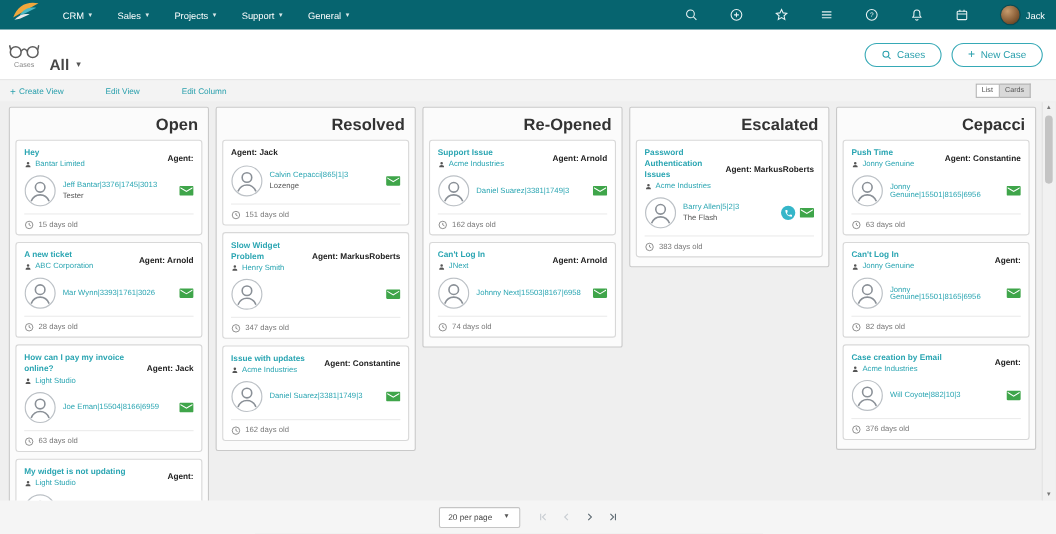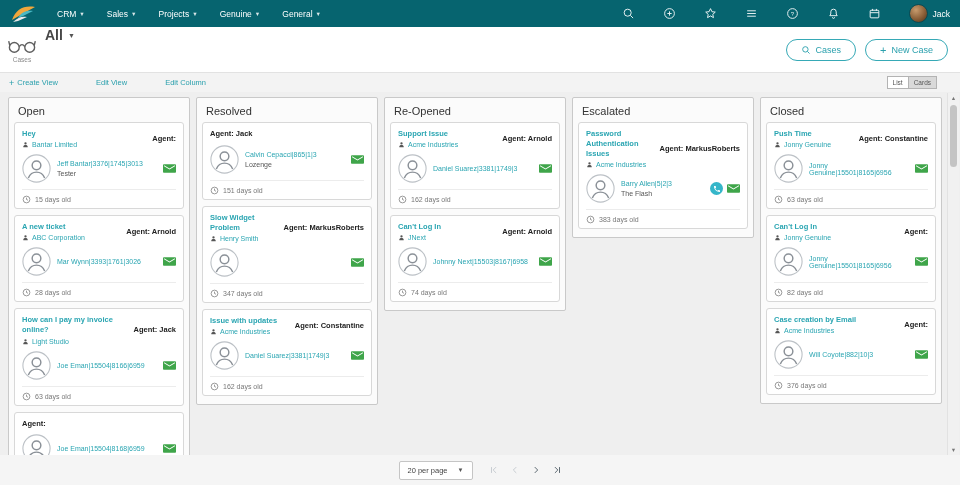--- a/index.html
+++ b/index.html
@@ -1,54 +1,54 @@
 <!DOCTYPE html>
 <html><head>
 <meta charset="utf-8">
 <style>
   * { margin:0; padding:0; box-sizing:border-box; }
   html,body { width:960px; height:485px; overflow:hidden; }
   body { font-family:"Liberation Sans", sans-serif; background:#efefef; position:relative; }
   a { text-decoration:none; cursor:pointer; }
 
   
-  .topbar { height:27px; background:#06646f; display:flex; align-items:center; padding:0 10px; color:#fff; }
+  .topbar { height:27px; background:#06646f; display:flex; padding:0 10px; color:#fff; }
   .logo { width:26px; height:19px; margin-right:10px; flex:none; }
   .menus { display:flex; align-items:center; }
   .menu { font-size:8.5px; color:#fff; padding:0 11px; display:flex; align-items:center; gap:3px; cursor:pointer; }
   .menu .chev { font-size:5.5px; opacity:.85; }
   .nav-right { margin-left:auto; display:flex; align-items:center; gap:28px; }
   .nav-icon { width:13px; height:13px; display:block; cursor:pointer; }
   .nav-user { display:flex; align-items:center; gap:5px; font-size:8.5px; cursor:pointer; }
   .avatar-img { width:19px; height:19px; border-radius:50%; background:radial-gradient(circle at 35% 30%, #c79b6d 0%, #8a5f38 55%, #4c3118 100%); border:1px solid #0b4a52; }
 
   
   .page-header { height:46px; background:#fff; display:flex; align-items:center; padding:0 8px; border-bottom:1px solid #e2e2e2; }
   .module-block { display:flex; flex-direction:column; align-items:center; margin-right:9px; }
   .module-caption { font-size:6.5px; color:#8b8b8b; margin-top:1px; }
-  .view-title { font-size:14px; font-weight:bold; color:#474747; display:flex; align-items:center; gap:5px; cursor:pointer; align-self:flex-start; margin-top:0; }
+  .view-title { font-size:14px; font-weight:bold; color:#474747; display:flex; align-items:center; gap:5px; cursor:pointer; align-self:flex-start; margin-top:24px; }
   .view-title .tri { font-size:7px; color:#555; }
   .header-actions { margin-left:auto; display:flex; gap:9px; padding-right:4px; }
   .pill-btn { border:1px solid #36a9b6; color:#2ba0ad; background:#fff; border-radius:13px; font-size:9px; padding:5px 14px; display:flex; align-items:center; gap:5px; cursor:pointer; }
   .pill-btn svg { width:10px; height:10px; }
   .pill-btn .plus { font-size:11px; line-height:8px; }
 
   
   .view-toolbar { height:19px; display:flex; align-items:center; padding:0 9px; background:#f3f3f3; }
   .tb-link { font-size:7.5px; color:#2ba0ad; margin-right:38px; display:flex; align-items:center; gap:3px; }
   .tb-link .plus { font-size:9px; }
   .toggle { margin-left:auto; display:flex; margin-right:14px; }
   .toggle-btn { font-size:6.5px; border:1px solid #b3b3b3; padding:2px 5px; background:#fff; color:#555; cursor:pointer; }
   .toggle-btn + .toggle-btn { border-left:none; }
   .toggle-btn.active { background:#d9d9d9; }
 
   
   .board { display:flex; align-items:flex-start; gap:6px; padding:5px 16px 0 8px; height:363px; overflow:hidden; }
   .column { width:182px; flex:none; background:#fbfbfb; border:1px solid #c9c9c9; border-radius:2px; padding-bottom:2px; }
-  .col-title { font-size:11px; font-weight:normal; color:#333; padding:7px 9px 5px; }
+  .col-title { font-size:15px; font-weight:bold; color:#333; padding:7px 9px 5px;text-align:right; }
   .case-card { background:#fff; border:1px solid #d8d8d8; border-radius:3px; margin:0 5px 6px; padding:6px 7px 4px; cursor:pointer; }
   .card-top { display:flex; align-items:center; gap:5px;justify-content:space-between; }
   .card-left { flex:1; min-width:0; }
   .case-title { color:#2aa5b2; font-size:7.5px; font-weight:bold; line-height:1.35; display:block; }
   .company-row { display:flex; align-items:center; gap:3px; margin-top:2px; }
   .bust { width:7px; height:7px; flex:none; display:block; }
   .company { color:#2aa5b2; font-size:7px; }
   .agent { font-size:7.5px; font-weight:bold; color:#222; text-align:right; max-width:92px; line-height:1.3; flex:none; }
   .contact-row { display:flex; align-items:center; gap:6px; margin-top:6px; }
   .avatar { width:29px; height:29px; flex:none; display:block; }
@@ -94,21 +94,21 @@
       </span>
     <span class="menu">
         <span>Sales</span>
         <span class="chev">▼</span>
       </span>
     <span class="menu">
         <span>Projects</span>
         <span class="chev">▼</span>
       </span>
     <span class="menu">
-        <span>Genuine</span>
+        <span>Support</span>
         <span class="chev">▼</span>
       </span>
     <span class="menu">
         <span>General</span>
         <span class="chev">▼</span>
       </span>
   </div>
   <div class="nav-right">
     <svg class="nav-icon" viewBox="0 0 24 24" fill="none" stroke="#e8f2f3" stroke-width="1.8">
         <circle cx="10.5" cy="10.5" r="6.5"></circle>
@@ -316,20 +316,29 @@
       <svg class="clock" viewBox="0 0 24 24" fill="none" stroke="#7a7a7a" stroke-width="2">
               <circle cx="12" cy="12" r="9"></circle>
               <polyline points="12,7 12,12 16,14"></polyline>
             </svg>
       <span class="age">63 days old</span>
     </div>
   </article>
 
   <article class="case-card">
     <div class="card-top">
+      <div class="card-left">
+        <a class="case-title">My widget is not updating</a>
+        <div class="company-row">
+          <svg class="bust" viewBox="0 0 24 24">
+                  <path fill="#555" d="M12 12a4 4 0 1 0-4-4 4 4 0 0 0 4 4zm0 2c-4.4 0-7.5 2.2-7.5 5.2V21h15v-1.8c0-3-3.1-5.2-7.5-5.2z"></path>
+                </svg>
+          <a class="company">Light Studio</a>
+        </div>
+      </div>
       <div class="agent">Agent:</div>
     </div>
     <div class="contact-row">
       <svg class="avatar" viewBox="0 0 32 32">
         <circle cx="16" cy="16" r="15" fill="#fff" stroke="#bcc1c6" stroke-width="1.2"></circle>
         <circle cx="16" cy="12.5" r="4.8" fill="none" stroke="#8a9097" stroke-width="1.6"></circle>
         <path d="M7 26.5c1.8-4.4 5-6.5 9-6.5s7.2 2.1 9 6.5" fill="none" stroke="#8a9097" stroke-width="1.6"></path>
       </svg>
       <div class="contact-info">
         <a class="contact-name">Joe Eman|15504|8168|6959</a>
@@ -600,21 +609,21 @@
               <circle cx="12" cy="12" r="9"></circle>
               <polyline points="12,7 12,12 16,14"></polyline>
             </svg>
       <span class="age">383 days old</span>
     </div>
   </article>
 </div>
   </section>
 
   <section class="column">
-    <h2 class="col-title">Closed</h2>
+    <h2 class="col-title">Cepacci</h2>
     <div class="col-cards">
   <article class="case-card">
     <div class="card-top">
       <div class="card-left">
         <a class="case-title">Push Time</a>
         <div class="company-row">
           <svg class="bust" viewBox="0 0 24 24">
                   <path fill="#555" d="M12 12a4 4 0 1 0-4-4 4 4 0 0 0 4 4zm0 2c-4.4 0-7.5 2.2-7.5 5.2V21h15v-1.8c0-3-3.1-5.2-7.5-5.2z"></path>
                 </svg>
           <a class="company">Jonny Genuine</a>

